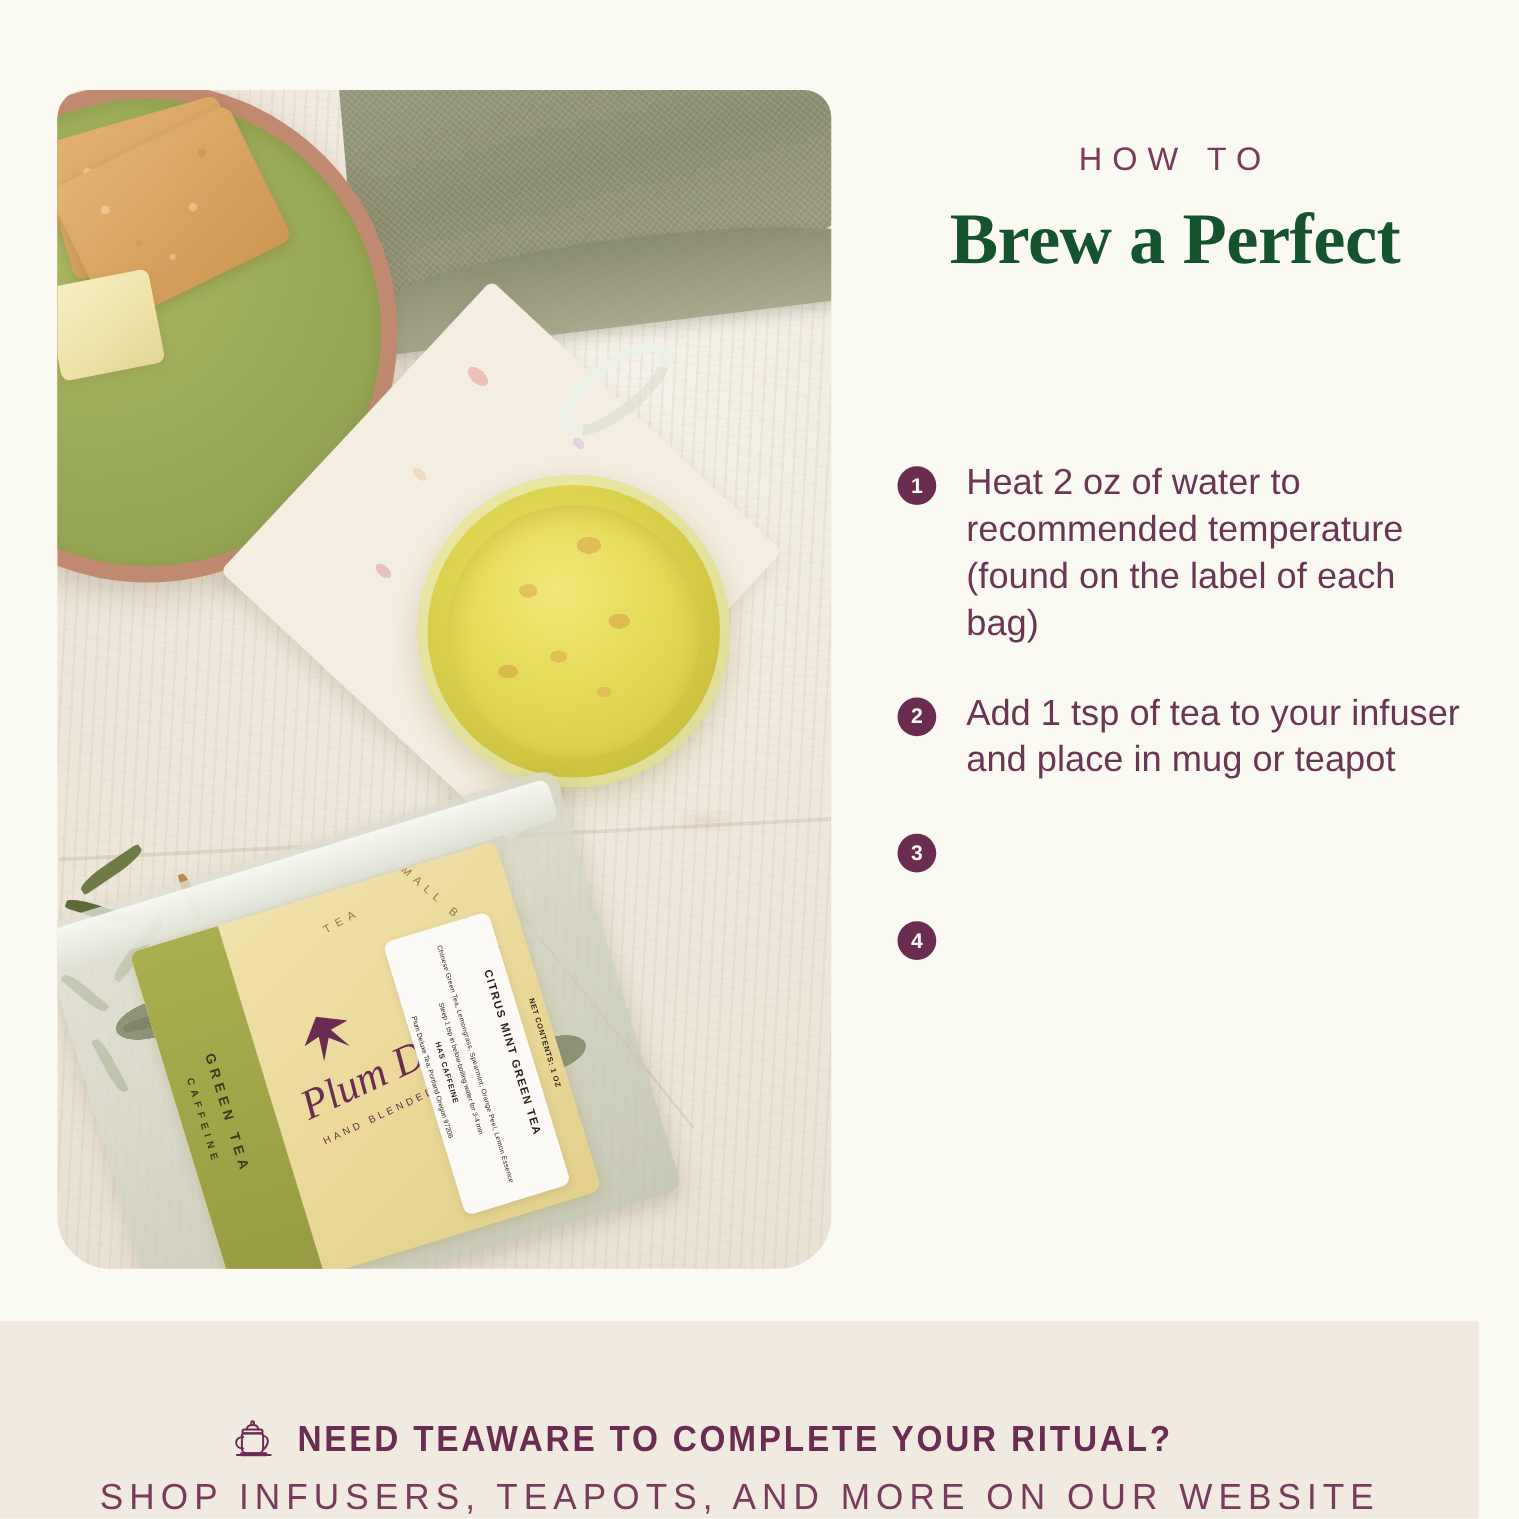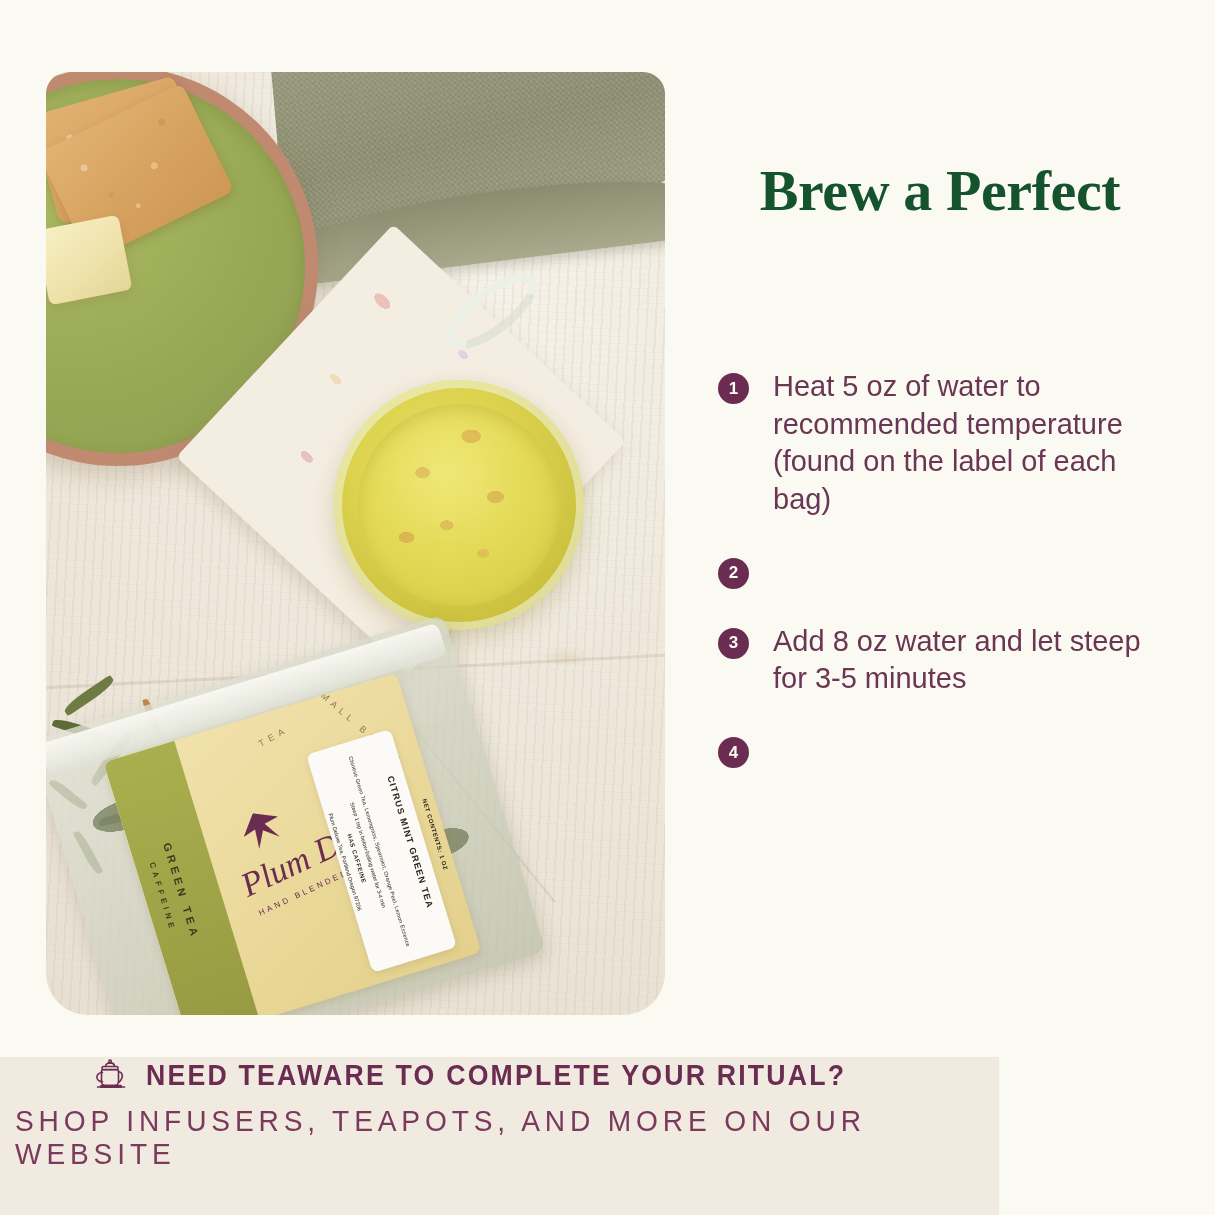--- a/index.html
+++ b/index.html
@@ -258,23 +258,23 @@
     display:flex; align-items:center; justify-content:center;
     margin-top:5px;
   }
   .step-text{
     margin-left:24px; color:#6B3554; font-size:29px; line-height:1.30;
     font-weight:400; max-width:400px;
   }
 
   
   .footer{
-    position:absolute; left:0; top:1057px; width:999px; height:158px;
+    position:absolute; left:0; top:1057px; width:1183px; height:158px;
     background:#F1EAE0;
-    display:flex; flex-direction:column; align-items:center; justify-content:flex-start;
+    display:flex; flex-direction:column; align-items:center; justify-content:flex-end;
   }
   .footer-line1{
     display:flex; align-items:center; gap:16px;
     color:#6B2C52; font-size:29px; font-weight:700; letter-spacing:2.4px;
   }
   .footer-line1 .fl-text{ transform:scaleX(.92); transform-origin:left center; }
   .footer-line2{
     margin-top:12px; color:#7A3A5C; font-size:29px; font-weight:300; letter-spacing:5px;
     transform:scaleX(.97);
   }
@@ -348,39 +348,40 @@
               <div class="wl-addr">Plum Deluxe Tea, Portland Oregon 97206</div>
             </div>
           </div>
         </div>
 
       </div>
     </div>
 
     <div class="text-col">
 
+      <div class="eyebrow">HOW TO</div>
 
       <div class="headline">
         <div>Brew a Perfect</div>
       </div>
 
       <div class="steps">
 
         <div class="step">
           <div class="badge">1</div>
-          <div class="step-text">Heat 5 oz of water to recommended temperature (found on the label of each bag)</div>
+          <div class="step-text">Heat 2 oz of water to recommended temperature (found on the label of each bag)</div>
         </div>
 
         <div class="step">
           <div class="badge">2</div>
+          <div class="step-text">Add 1 tsp of tea to your infuser and place in mug or teapot</div>
         </div>
 
         <div class="step">
           <div class="badge">3</div>
-          <div class="step-text">Add 8 oz water and let steep for 3-5 minutes</div>
         </div>
 
         <div class="step">
           <div class="badge">4</div>
         </div>
 
       </div>
     </div>
   </div>
 

